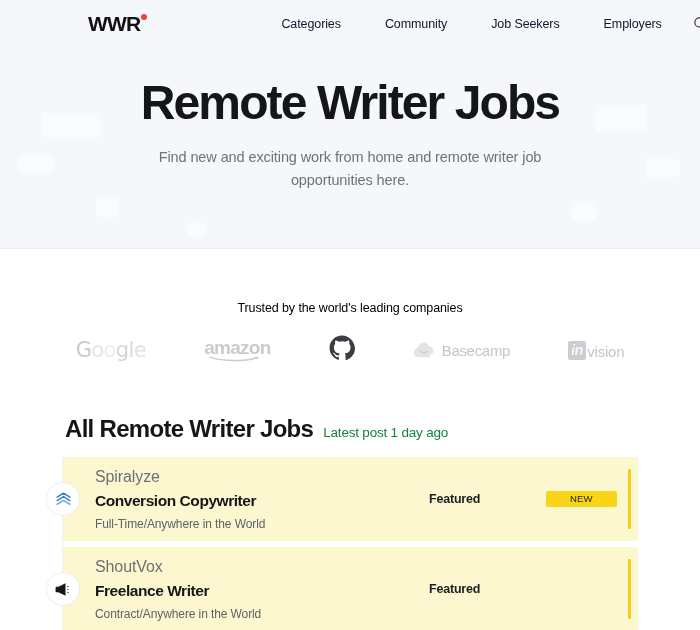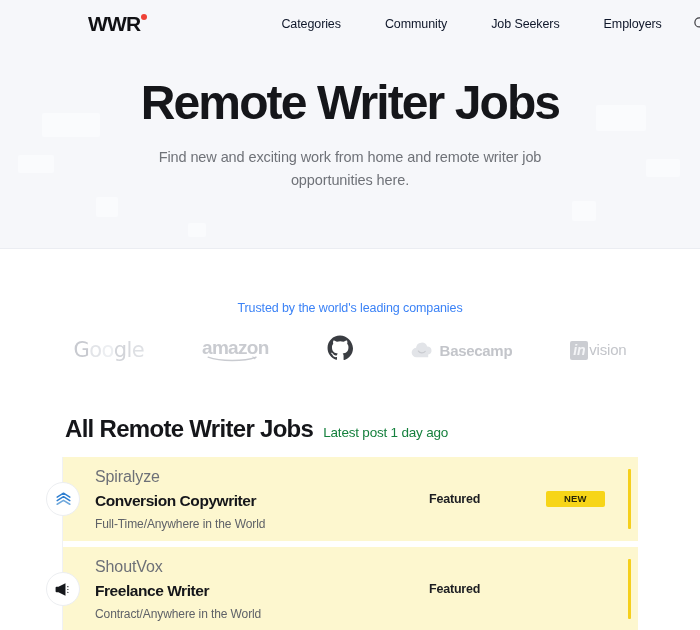--- a/index.html
+++ b/index.html
@@ -127,21 +127,21 @@
     letter-spacing: -0.1px;
   }
 
   
   .trusted {
     padding: 52px 0 0;
     text-align: center;
   }
   .trusted-label {
     font-size: 12.5px;
-    color: #3b82f6;
+    color: #000000;
     letter-spacing: -0.1px;
   }
   .logos {
     margin-top: 20px;
     display: flex;
     align-items: center;
     justify-content: center;
     gap: 58px;
     opacity: 1;
   }
@@ -166,25 +166,24 @@
     height: 6px;
     margin-top: -1px;
   }
   .logo-basecamp {
     display: flex;
     align-items: center;
     gap: 7px;
     font-size: 15px;
     color: #c3c5ca;
     letter-spacing: -0.3px;
-    font-weight: bold;
   }
   .logo-invision {
     display: flex;
-    align-items: flex-start;
+    align-items: flex-end;
     font-size: 15px;
     color: #c3c5ca;
     letter-spacing: -0.2px;
   }
   .logo-invision .iv-box {
     background: #cbcdd2;
     color: #f4f5f7;
     font-style: italic;
     font-weight: 700;
     font-size: 14px;
@@ -294,23 +293,23 @@
   .job-badges {
     flex: none;
     width: 92px;
     display: flex;
     justify-content: flex-start;
   }
   .badge-new {
     background: #f7d518;
     color: #2a2608;
     font-size: 9.5px;
-    font-weight: 700;
+    font-weight: 400;
     letter-spacing: 0.2px;
-    padding: 3px 18px 4px;
+    padding: 3px 24px 4px;
     border-radius: 2px;
     line-height: 1;
   }
 </style>
 </head>
 <body>
 
 <div class="header">
   <div class="logo">
     <span>WWR</span>

